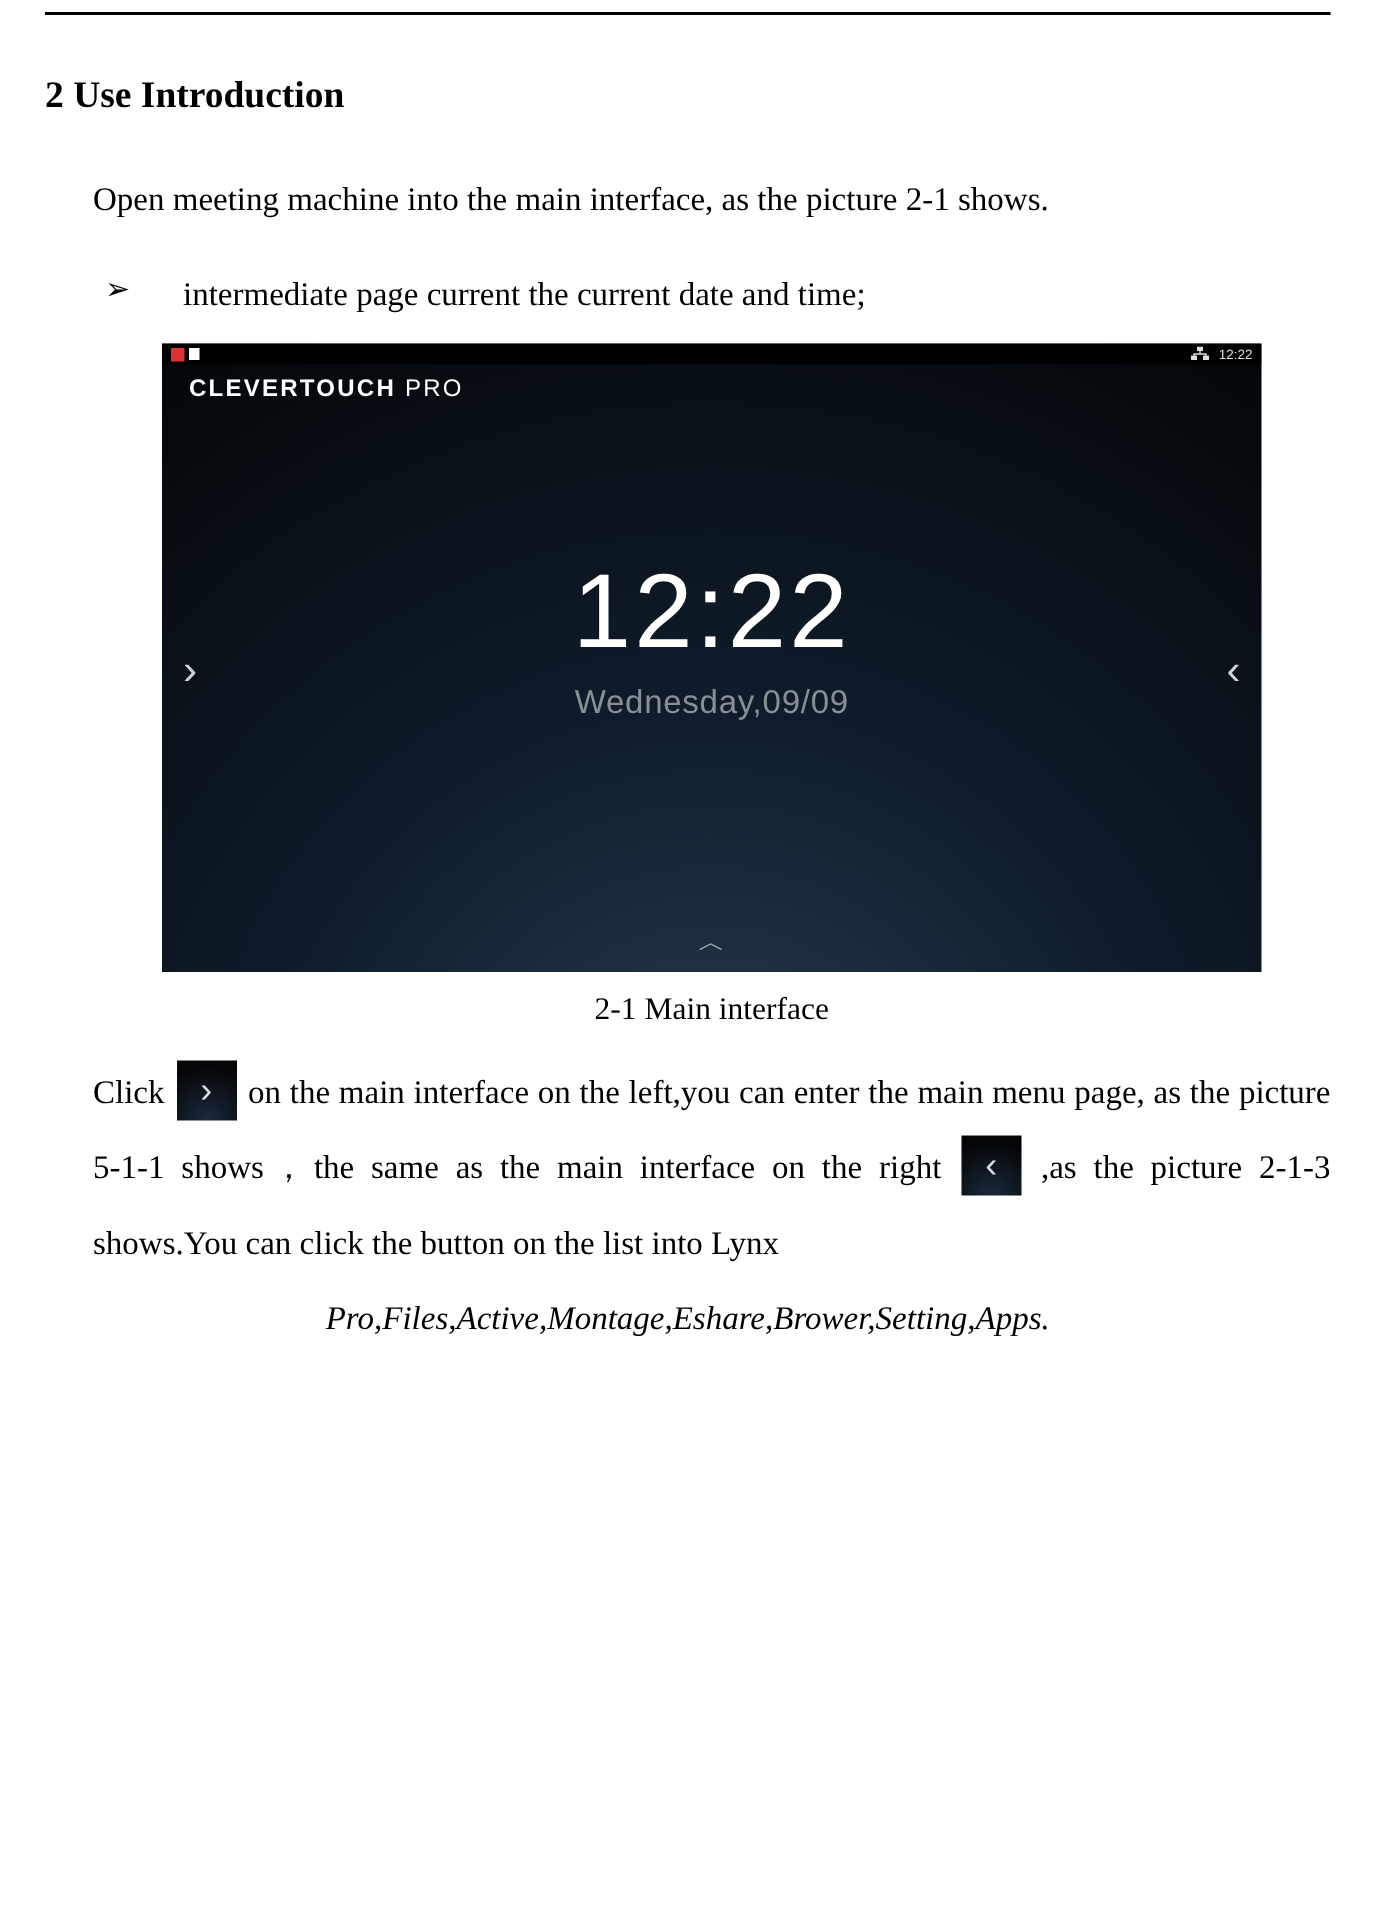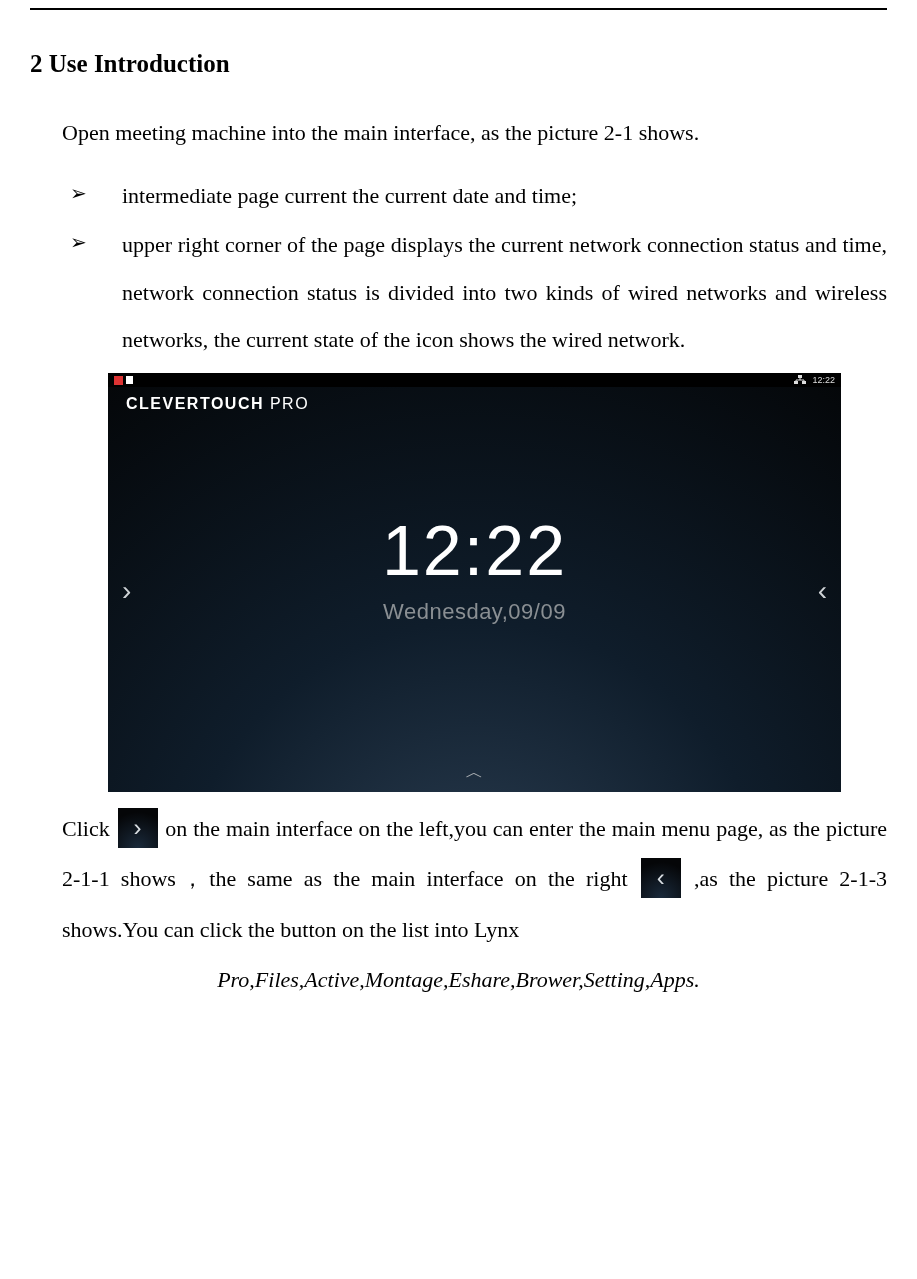--- a/index.html
+++ b/index.html
@@ -166,21 +166,20 @@
 <div class="rule"></div>
 
 <h1 class="section-title">2 Use Introduction</h1>
 
 <div class="content-block">
 
   <p class="intro-line">Open meeting machine into the main interface,  as the picture 2-1 shows.</p>
 
   <ul class="arrow-list">
     <li class="bullet-2">intermediate page current the current date and time;</li>
-    <li class="bullet-3">upper right corner of the page displays the current network connection status and time, network connection status is divided into two kinds of wired networks and wireless networks, the current state of the icon shows the wired network.</li>
   </ul>
 
   <div class="figure-wrap">
     <div class="screenshot">
 
       <div class="ss-statusbar">
         <div class="left-icons">
           <span class="red-sq"></span>
           <span class="wh-sq"></span>
         </div>
@@ -202,23 +201,24 @@
       <div class="ss-time">12:22</div>
       <div class="ss-date">Wednesday,09/09</div>
 
       <div class="ss-nav left">›</div>
       <div class="ss-nav right">‹</div>
 
       <div class="ss-caret-up">︿</div>
     </div>
   </div>
 
+  <p class="figure-caption">2-1 Main interface</p>
 
   <p class="para-inlineicon">
     <span>Click </span>
     <span class="inline-icon" data-glyph="›"></span>
-    <span> on the main interface on the left,you can enter the main menu page, as the picture 2-1-1 shows，the same as the main interface on the right </span>
+    <span> on the main interface on the left,you can enter the main menu page, as the picture 5-1-1 shows，the same as the main interface on the right </span>
     <span class="inline-icon" data-glyph="‹"></span>
     <span>,as the picture 2-1-3 shows.You can click the button on the list into Lynx</span>
   </p>
 </div>
 
 <p class="para-last">Pro,Files,Active,Montage,Eshare,Brower,Setting,Apps.</p>
 
 </body></html>

